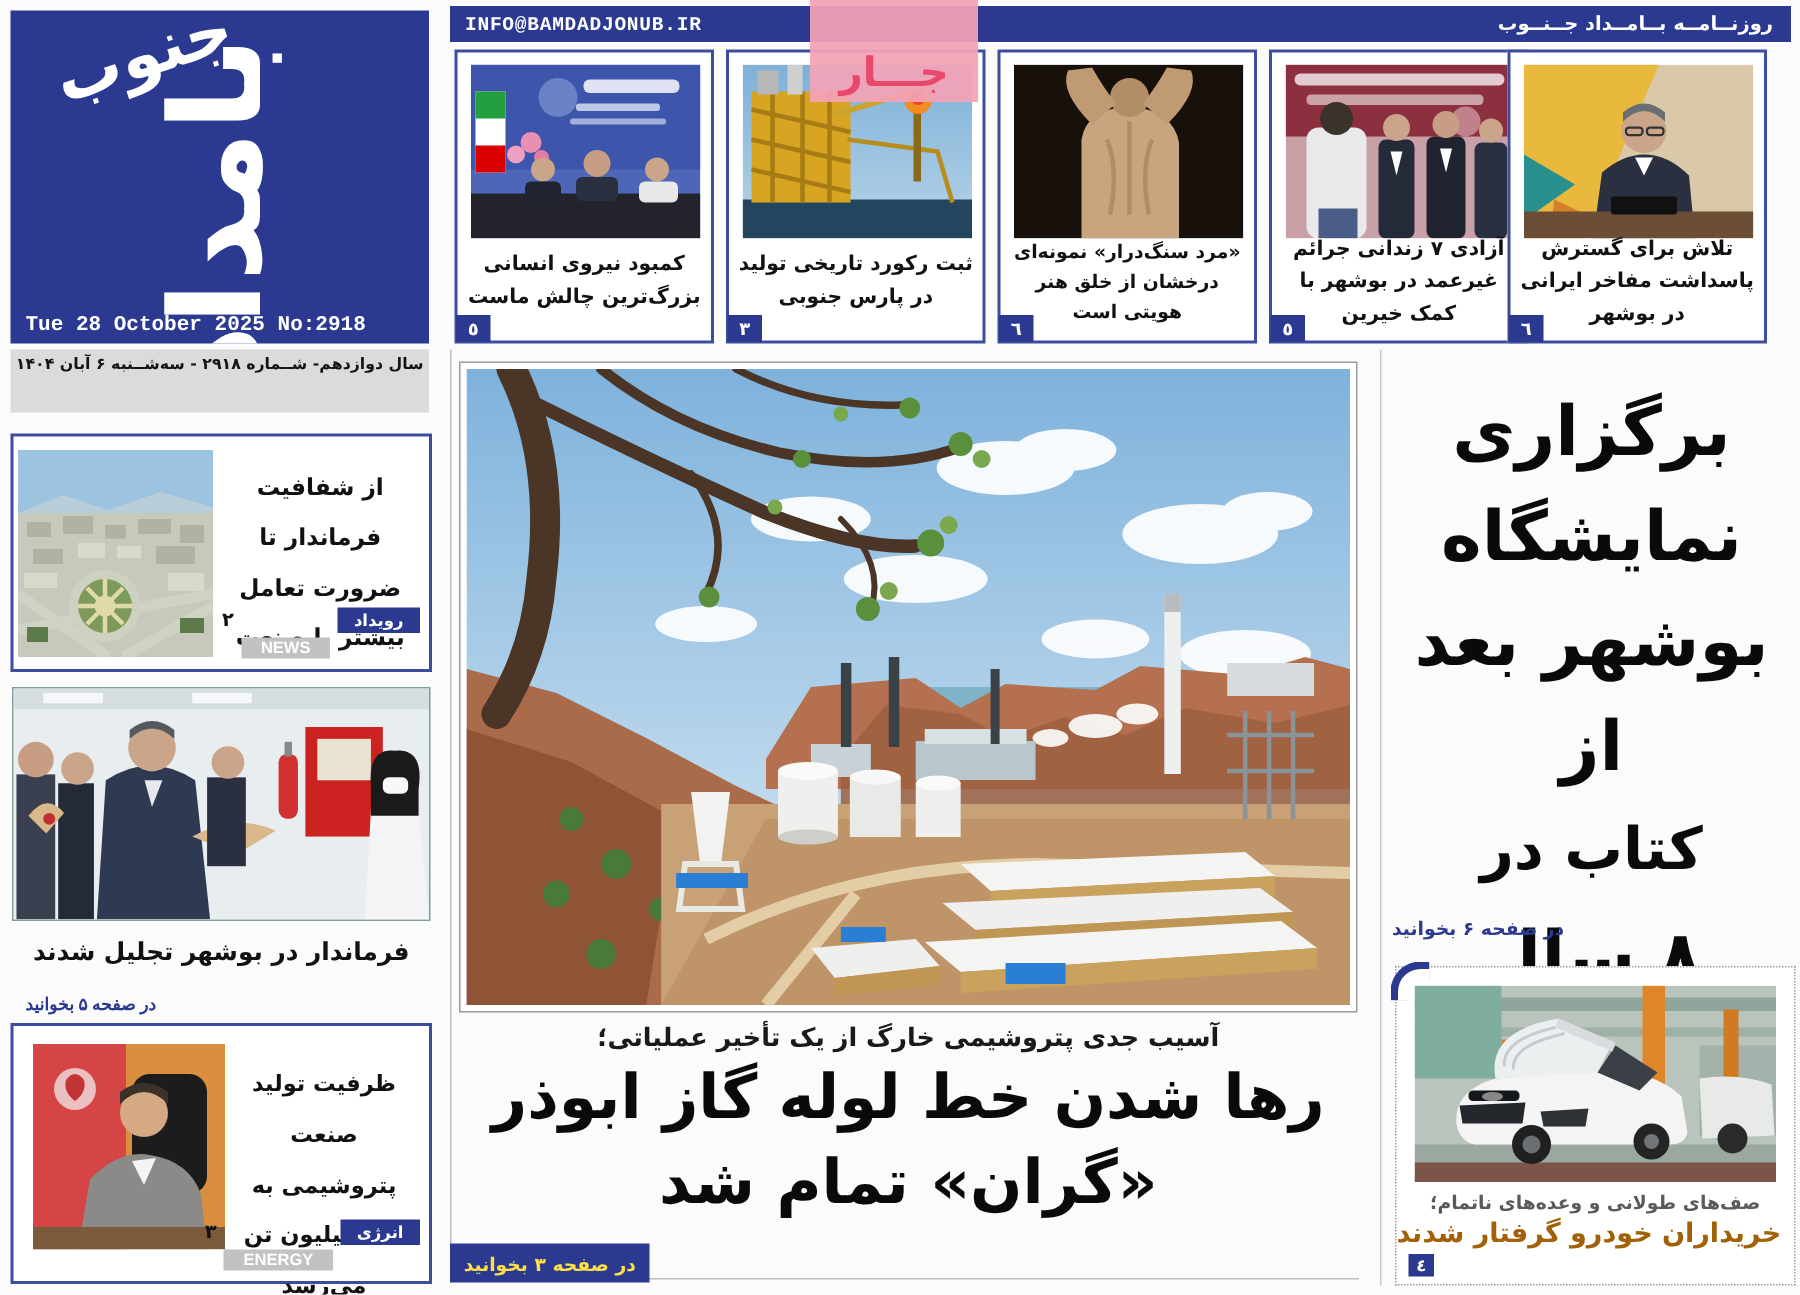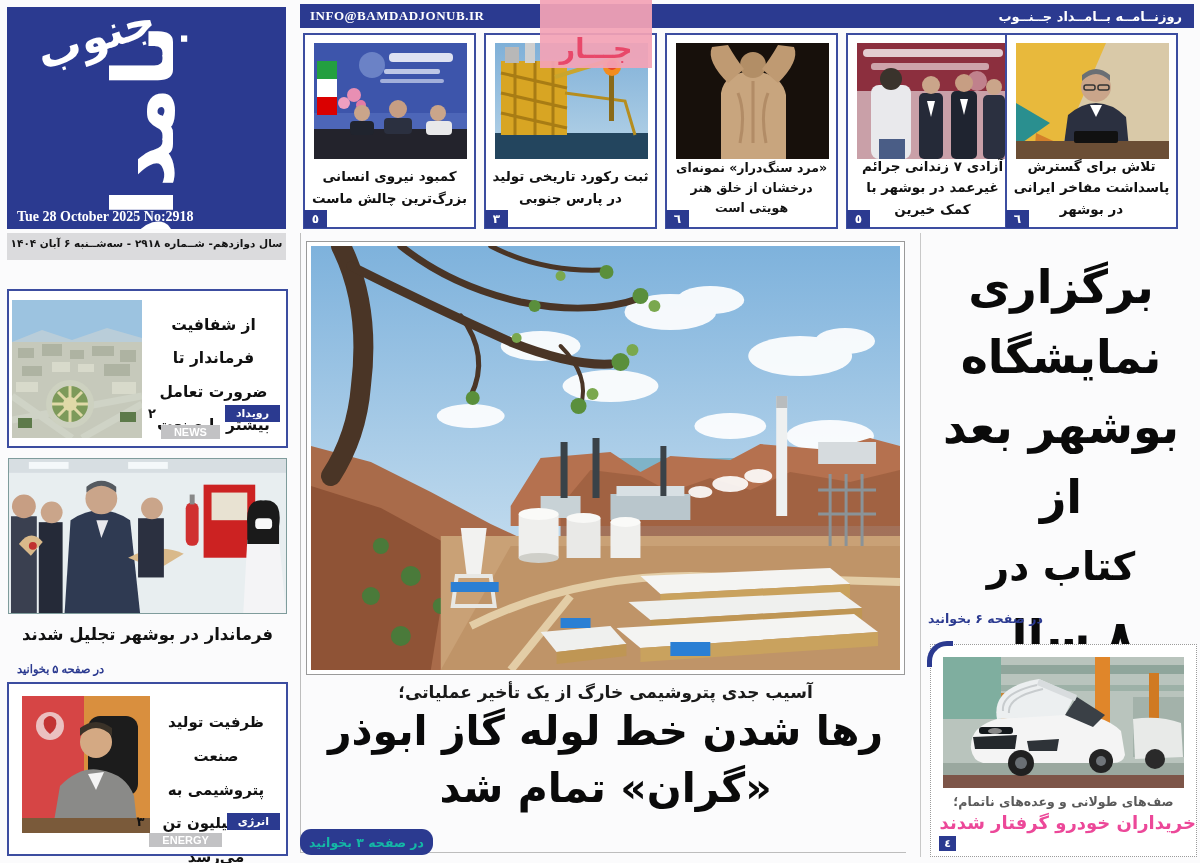--- a/index.html
+++ b/index.html
@@ -1,27 +1,27 @@
 <!DOCTYPE html>
 <html lang="fa"><head>
 <meta charset="utf-8">
 <style>
   * { margin:0; padding:0; box-sizing:border-box; }
   html,body { width:1200px; height:863px; background:#fbfbfc; overflow:hidden; }
   body { position:relative; font-family:"DejaVu Sans", sans-serif; }
   .abs { position:absolute; }
   .rtl { direction:rtl; }
-  .latin { font-family:Liberation Serif, serif;text-align:center; }
+  .latin { font-family:Liberation Mono, monospace;text-align:center; }
 
   
   .logo-block { left:7px; top:7px; width:279px; height:222px; background:#2b3a90; overflow:hidden; }
   .logo-janub { position:absolute; top:4px; left:28px; color:#fff; font-size:44px; font-weight:bold; transform:rotate(-18deg); }
   .logo-bamdad { position:absolute; top:86px; left:-28px; color:#fff; font-size:84px; font-weight:bold; transform:rotate(-90deg); transform-origin:center; width:330px; text-align:center; letter-spacing:-4px; }
   .logo-date-en { position:absolute; left:10px; bottom:4px; color:#fff; font-size:14px; font-weight:bold; }
-  .date-band { left:7px; top:233px; width:279px; height:27px; background:#dbdbdd; color:#141414; font-size:10.5px; font-weight:bold; text-align:center; line-height:16px; padding-top:2px; }
+  .date-band { left:7px; top:233px; width:279px; height:42px; background:#dbdbdd; color:#141414; font-size:10.5px; font-weight:bold; text-align:center; line-height:16px; padding-top:2px; }
 
   
   .top-bar { left:300px; top:4px; width:894px; height:24px; background:#2b3a90; color:#fff; display:flex; justify-content:space-between; align-items:center; }
   .top-bar .email { padding-left:10px; font-size:13px; font-weight:bold; letter-spacing:.5px; }
   .top-bar .paper-name { padding-right:12px; font-size:13px; font-weight:bold; }
   .watermark { left:540px; top:0; width:112px; height:68px; background:rgba(243,162,182,.93); color:#e8486a; font-size:27px; font-weight:bold; display:flex; align-items:flex-end; justify-content:center; padding-bottom:4px; z-index:6; }
 
   
   .top-card { top:33px; width:173px; height:196px; border:2px solid #3c4da0; background:#fff; }
   .tc-img { position:absolute; left:9px; top:8px; width:153px; height:116px; overflow:hidden; }
@@ -49,33 +49,33 @@
   .sc3-head { position:absolute; left:145px; right:8px; top:22px; text-align:center; font-size:15px; font-weight:bold; line-height:2.25; color:#111; }
 
   
   .v-line-left { left:300px; top:233px; width:1px; height:620px; background:#bdbdbd; }
   .v-line-right { left:920px; top:233px; width:1px; height:624px; background:#c8c8c8; }
   .h-line-bottom { left:300px; top:852px; width:606px; height:1px; background:#bdbdbd; }
   .main-photo { left:306px; top:241px; width:599px; height:434px; border:1px solid #9a9a9a; background:#fff; padding:4px; }
   .main-photo svg { width:100%; height:100%; display:block; }
   .lead-kicker { left:306px; top:682px; width:599px; text-align:center; font-size:17px; font-weight:bold; color:#1a1a1a; }
   .lead-headline { left:306px; top:703px; width:599px; text-align:center; font-weight:bold; color:#0a0a0a; font-size:41px; line-height:57px; letter-spacing:-1px; }
-  .lead-read { left:300px; top:829px; width:133px; height:26px; background:#2b3a90; color:#14b8a6; font-size:12.5px; font-weight:bold; display:flex; align-items:center; justify-content:center;border-radius:11px; }
+  .lead-read { left:300px; top:829px; width:133px; height:26px; background:#2b3a90; color:#fde047; font-size:12.5px; font-weight:bold; display:flex; align-items:center; justify-content:center; }
 
   
   .feature-head { left:926px; top:252px; width:270px; text-align:center; font-weight:bold; color:#0a0a0a; font-size:46px; line-height:70px; letter-spacing:-1px; }
   .feature-head div:nth-child(4) { font-size:39px; }
   .feature-read { left:928px; top:611px; color:#2b3a90; font-size:12.5px; font-weight:bold; }
 
   .car-card { left:930px; top:644px; width:267px; height:213px; border:1px dotted #9b9b9b; background:#fff; }
   .car-corner { position:absolute; left:-4px; top:-4px; width:26px; height:26px; border-top:5px solid #2b3a90; border-left:5px solid #2b3a90; border-top-left-radius:20px; }
   .car-img { position:absolute; left:12px; top:12px; width:241px; height:131px; overflow:hidden; }
   .car-img svg { width:100%; height:100%; display:block; }
   .car-kicker { position:absolute; left:0; right:0; top:149px; text-align:center; color:#5a5a5a; font-size:12.5px; font-weight:bold; }
-  .car-head { position:absolute; left:0; right:0; top:167px; text-align:right; color:#ec4899; font-size:18px; font-weight:bold; }
+  .car-head { position:absolute; left:0; right:0; top:167px; text-align:left; color:#a16207; font-size:18px; font-weight:bold; }
   .car-badge { position:absolute; left:8px; bottom:5px; width:17px; height:15px; background:#2b3a90; color:#fff; font-size:11px; font-weight:bold; display:flex; align-items:center; justify-content:center; }
 </style>
 </head>
 <body>
 
 <div class="abs logo-block">
   <div class="logo-janub rtl">جنوب</div>
   <div class="logo-bamdad rtl">بامداد</div>
   <div class="logo-date-en latin">Tue 28 October  2025  No:2918</div>
 </div>

